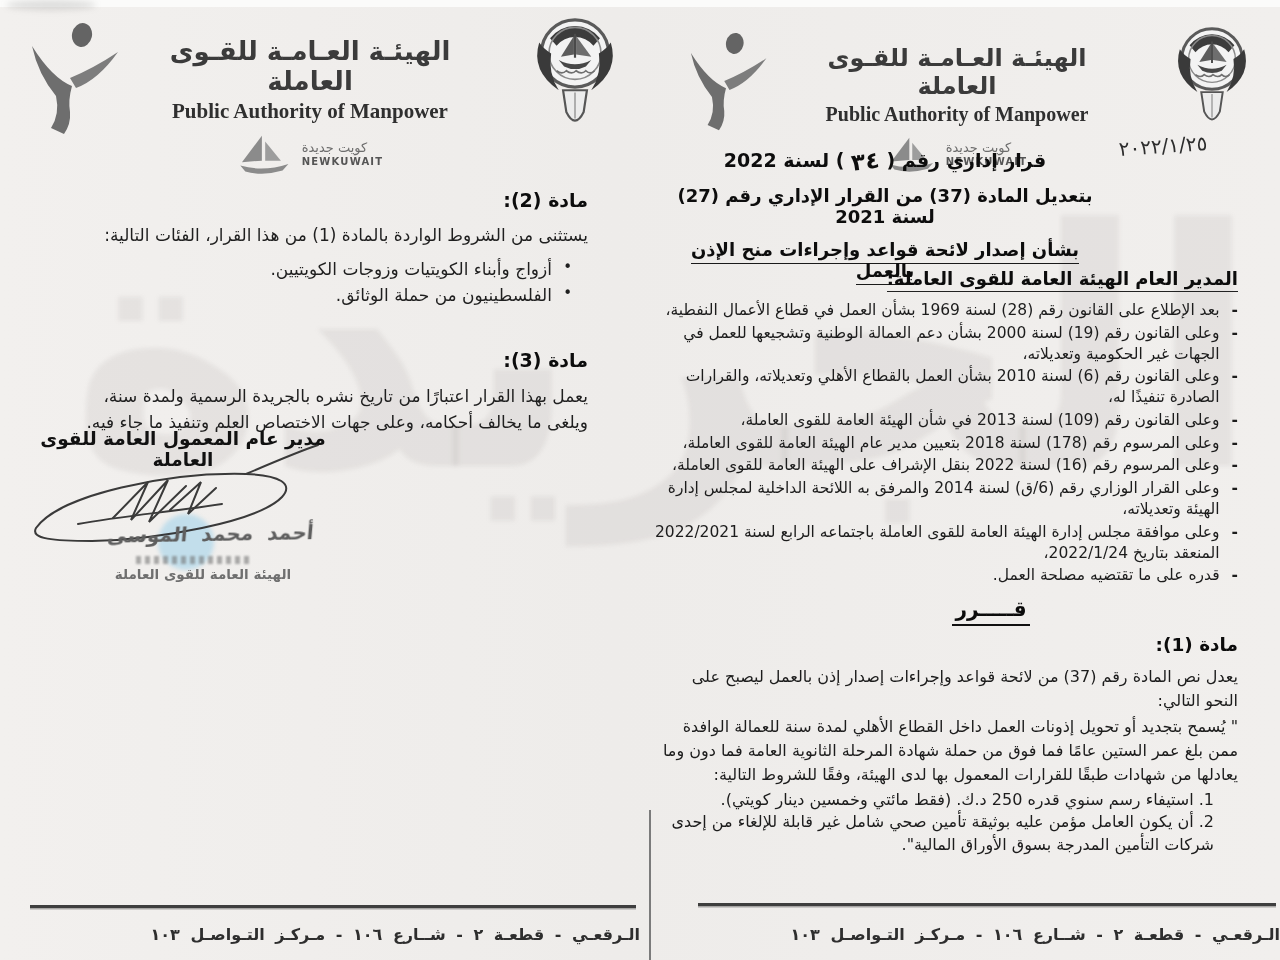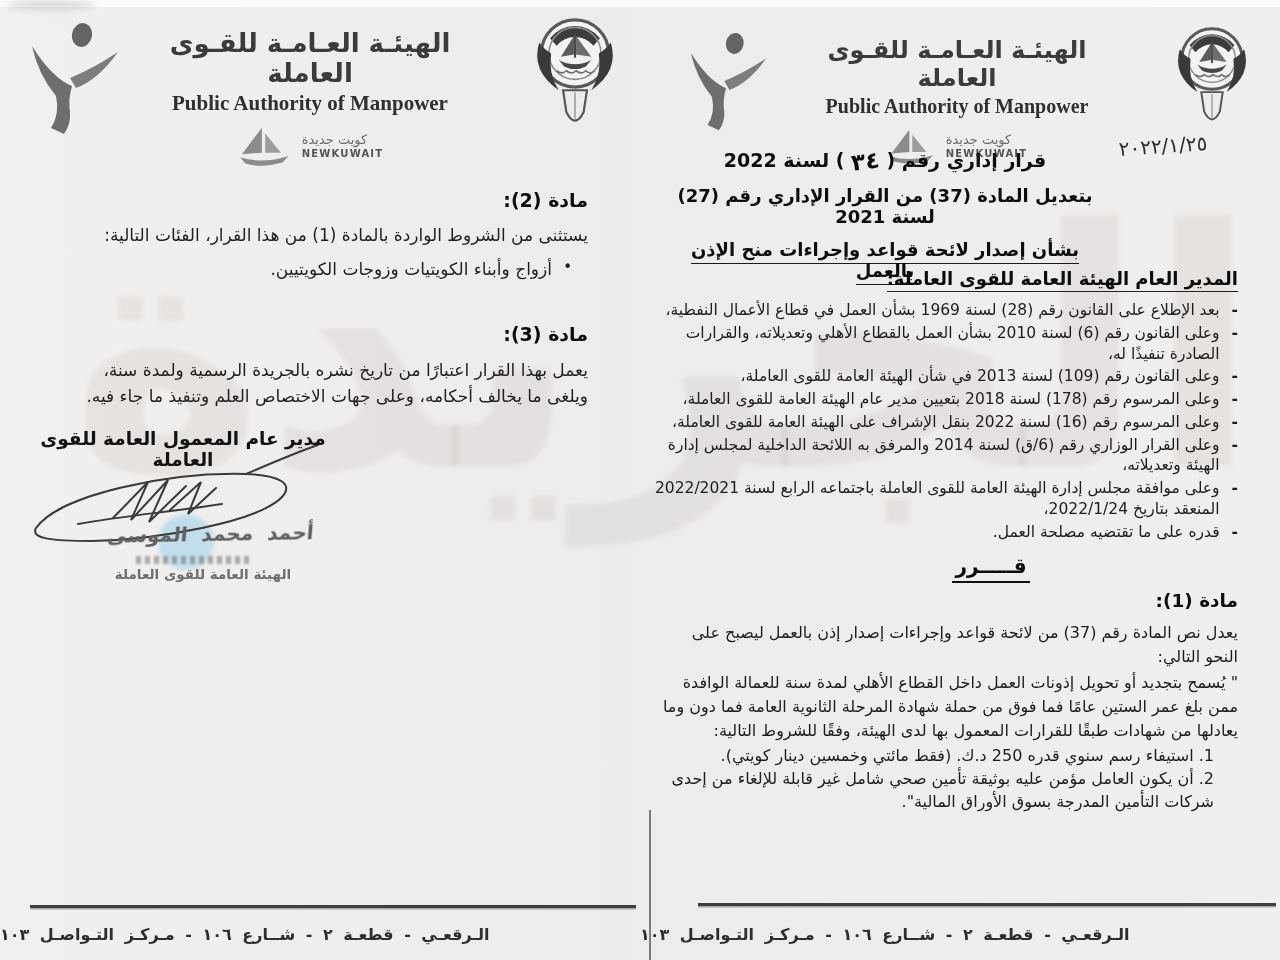--- a/index.html
+++ b/index.html
@@ -21,21 +21,21 @@
   .page-right{left:640px;}
   .seam{position:absolute;left:649px;top:810px;width:1.6px;height:150px;background:#7b7b7b;z-index:2;}
 
   
   .logo-person{position:absolute;}
   .page-left  .logo-person{left:22px;top:22px;width:100px;height:114px;}
   .page-right .logo-person{left:42px;top:32px;width:88px;height:100px;}
   .emblem{position:absolute;}
   .page-left  .emblem{left:526px;top:10px;width:98px;height:128px;}
   .page-right .emblem{left:528px;top:20px;width:88px;height:115px;}
-  .org-block{position:absolute;text-align:center;}
+  .org-block{position:absolute;text-align:center;margin-top:8px;}
   .page-left  .org-block{left:138px;top:28px;width:344px;}
   .page-right .org-block{left:152px;top:36px;width:330px;}
   .org-ar{font-size:26px;font-weight:bold;color:#3b3b3b;direction:rtl;}
   .page-right .org-ar{font-size:24px;}
   .org-en{font-family:"Liberation Serif",serif;font-weight:bold;font-size:21px;color:#2f2f2f;margin-top:3px;}
   .page-right .org-en{font-size:20px;}
   .nk{margin-top:9px;display:flex;justify-content:center;align-items:center;gap:7px;}
   .nk svg{width:58px;height:42px;}
   .page-right .nk svg{width:52px;height:38px;}
   .nk-text{text-align:left;line-height:1.1;}
@@ -86,21 +86,21 @@
   .qarar{text-align:center;padding-left:90px;margin:10px 0 10px;}
   .qarar span{font-size:20px;font-weight:900;color:#0b0b0b;border-bottom:2px solid #111;padding:0 3px 3px;}
   .art1-head{font-size:18.5px;font-weight:900;color:#0c0c0c;margin:0 0 7px;}
   .body-r p{margin:0 0 2px;font-size:16px;line-height:1.5;}
   .cond{padding-right:24px;font-size:16px;line-height:1.42;}
 
   
   .rule{position:absolute;height:3px;background:#3e3e3e;box-shadow:0 1.5px 0 rgba(0,0,0,.3);}
   .page-left  .rule{left:30px;bottom:52px;width:606px;}
   .page-right .rule{left:58px;bottom:54px;width:578px;}
-  .ftext{position:absolute;left:0;bottom:16px;width:640px;text-align:left;direction:rtl;
+  .ftext{position:absolute;left:0;bottom:16px;width:640px;text-align:right;direction:rtl;
          font-size:16px;font-weight:bold;color:#2e2e2e;letter-spacing:.5px;word-spacing:5px;}
 </style>
 </head>
 <body>
 
 <div class="scan">
   <div class="top-strip"></div>
   <div class="corner-smudge"></div>
   <div class="watermark">الجريدة</div>
 
@@ -140,20 +140,21 @@
       <path d="M12,30 Q4,56 30,74 Q20,58 23,40 Q16,36 12,30 Z" fill="#3a3a3a"></path>
       <path d="M78,30 Q86,56 60,74 Q70,58 67,40 Q74,36 78,30 Z" fill="#3a3a3a"></path>
       <path d="M34,74 L56,74 L53,94 Q45,110 37,94 Z" fill="#ececec" stroke="#565656" stroke-width="2"></path>
       <line x1="45" y1="76" x2="45" y2="100" stroke="#9a9a9a" stroke-width="1.4"></line>
     </svg>
 
     <div class="body-l">
       <div class="art-head">مادة (2):</div>
       <p>يستثنى من الشروط الواردة بالمادة (1) من هذا القرار، الفئات التالية:</p>
       <div class="bullet">أزواج وأبناء الكويتيات وزوجات الكويتيين.</div>
+      <div class="bullet">الفلسطينيون من حملة الوثائق.</div>
       <div class="art-head mt">مادة (3):</div>
       <p>يعمل بهذا القرار اعتبارًا من تاريخ نشره بالجريدة الرسمية ولمدة سنة، ويلغى ما يخالف أحكامه، وعلى جهات الاختصاص العلم وتنفيذ ما جاء فيه.</p>
     </div>
 
     <div class="sig">
       <div class="sig-title">مدير عام المعمول العامة للقوى العاملة</div>
       <svg class="sig-svg" viewBox="0 0 305 108">
         <g fill="none" stroke="#2b2b2b" stroke-width="2" stroke-linecap="round" opacity="0.92">
           <path d="M18,84 C42,50 152,28 228,30 C262,31 276,40 264,53 C240,78 138,96 74,97 C36,97 12,95 18,84 Z"></path>
           <path d="M228,30 C256,18 282,7 300,1"></path>
@@ -215,20 +216,21 @@
 
     <div class="heads">
       <div class="h-line1"><span>قرار إداري رقم (</span><span class="hw-num">٣٤</span><span>) لسنة 2022</span></div>
       <div class="h-line2">بتعديل المادة (37) من القرار الإداري رقم (27) لسنة 2021</div>
       <div class="h-line3"><span>بشأن إصدار لائحة قواعد وإجراءات منح الإذن بالعمل</span></div>
     </div>
 
     <div class="body-r">
       <div class="pre-head"><span>المدير العام الهيئة العامة للقوى العاملة:</span></div>
       <div class="pitem">بعد الإطلاع على القانون رقم (28) لسنة 1969 بشأن العمل في قطاع الأعمال النفطية،</div>
+      <div class="pitem">وعلى القانون رقم (19) لسنة 2000 بشأن دعم العمالة الوطنية وتشجيعها للعمل في الجهات غير الحكومية وتعديلاته،</div>
       <div class="pitem">وعلى القانون رقم (6) لسنة 2010 بشأن العمل بالقطاع الأهلي وتعديلاته، والقرارات الصادرة تنفيذًا له،</div>
       <div class="pitem">وعلى القانون رقم (109) لسنة 2013 في شأن الهيئة العامة للقوى العاملة،</div>
       <div class="pitem">وعلى المرسوم رقم (178) لسنة 2018 بتعيين مدير عام الهيئة العامة للقوى العاملة،</div>
       <div class="pitem">وعلى المرسوم رقم (16) لسنة 2022 بنقل الإشراف على الهيئة العامة للقوى العاملة،</div>
       <div class="pitem">وعلى القرار الوزاري رقم (6/ق) لسنة 2014 والمرفق به اللائحة الداخلية لمجلس إدارة الهيئة وتعديلاته،</div>
       <div class="pitem">وعلى موافقة مجلس إدارة الهيئة العامة للقوى العاملة باجتماعه الرابع لسنة 2022/2021 المنعقد بتاريخ 2022/1/24،</div>
       <div class="pitem">قدره على ما تقتضيه مصلحة العمل.</div>
 
       <div class="qarar"><span>قـــــرر</span></div>
 

